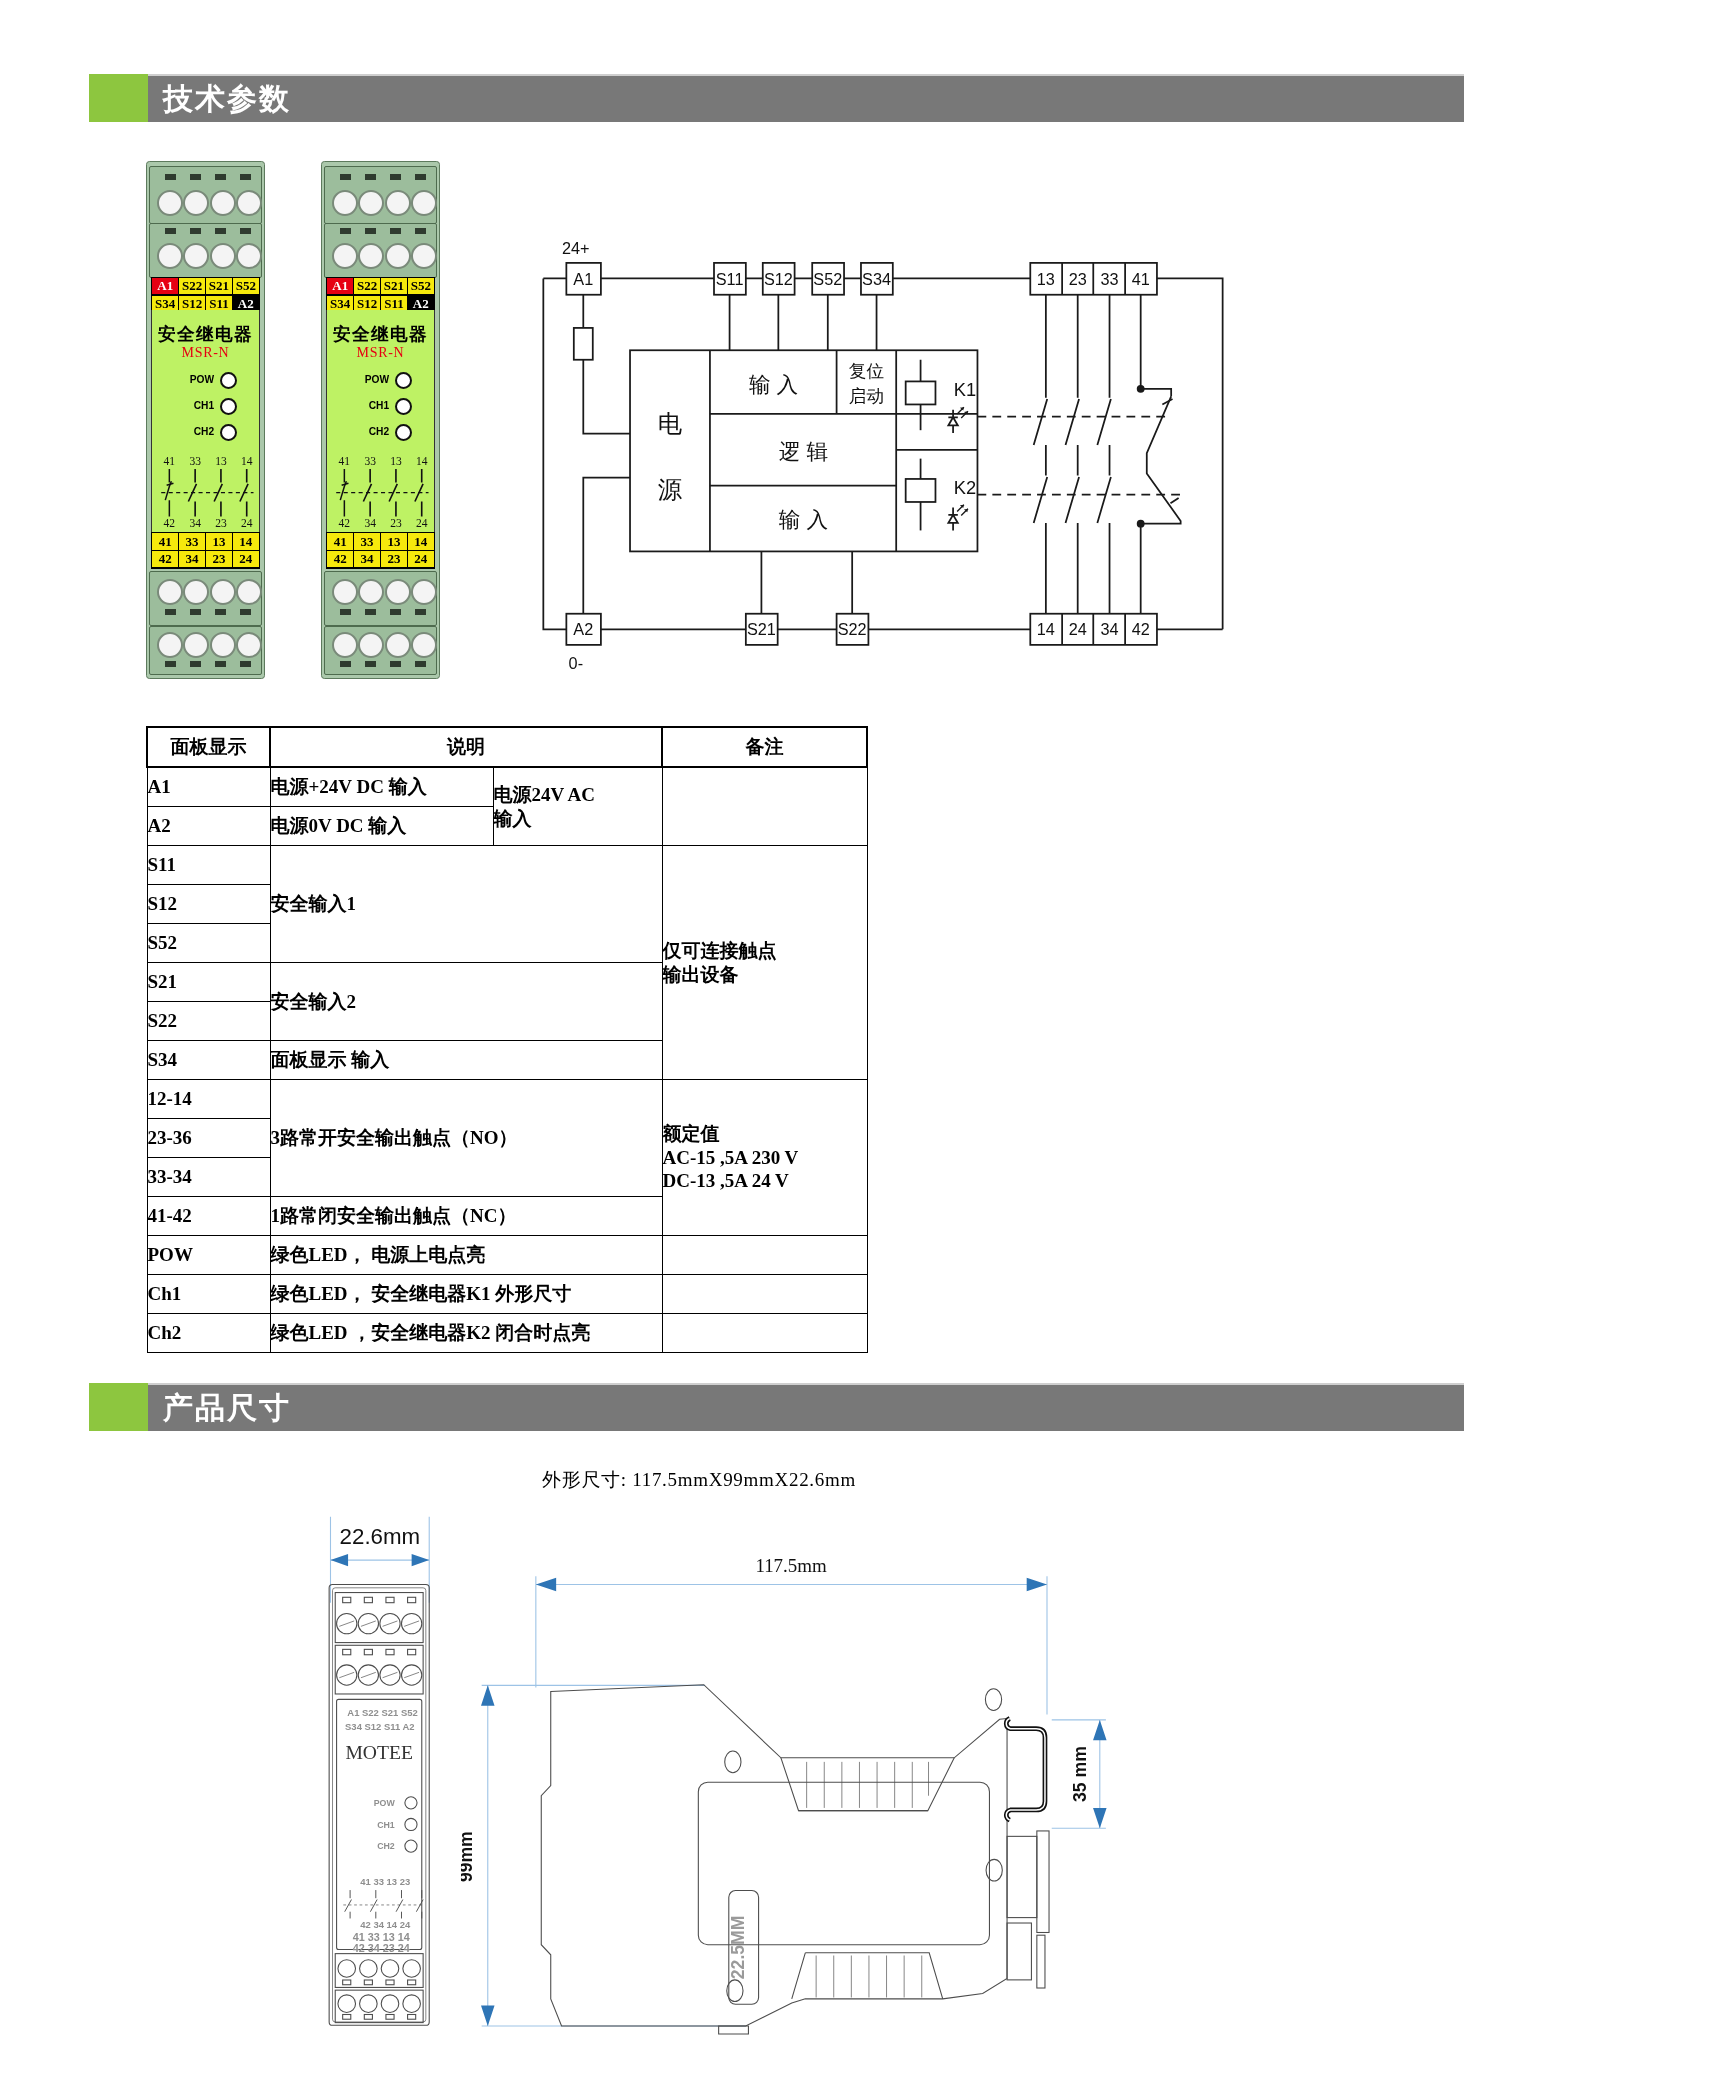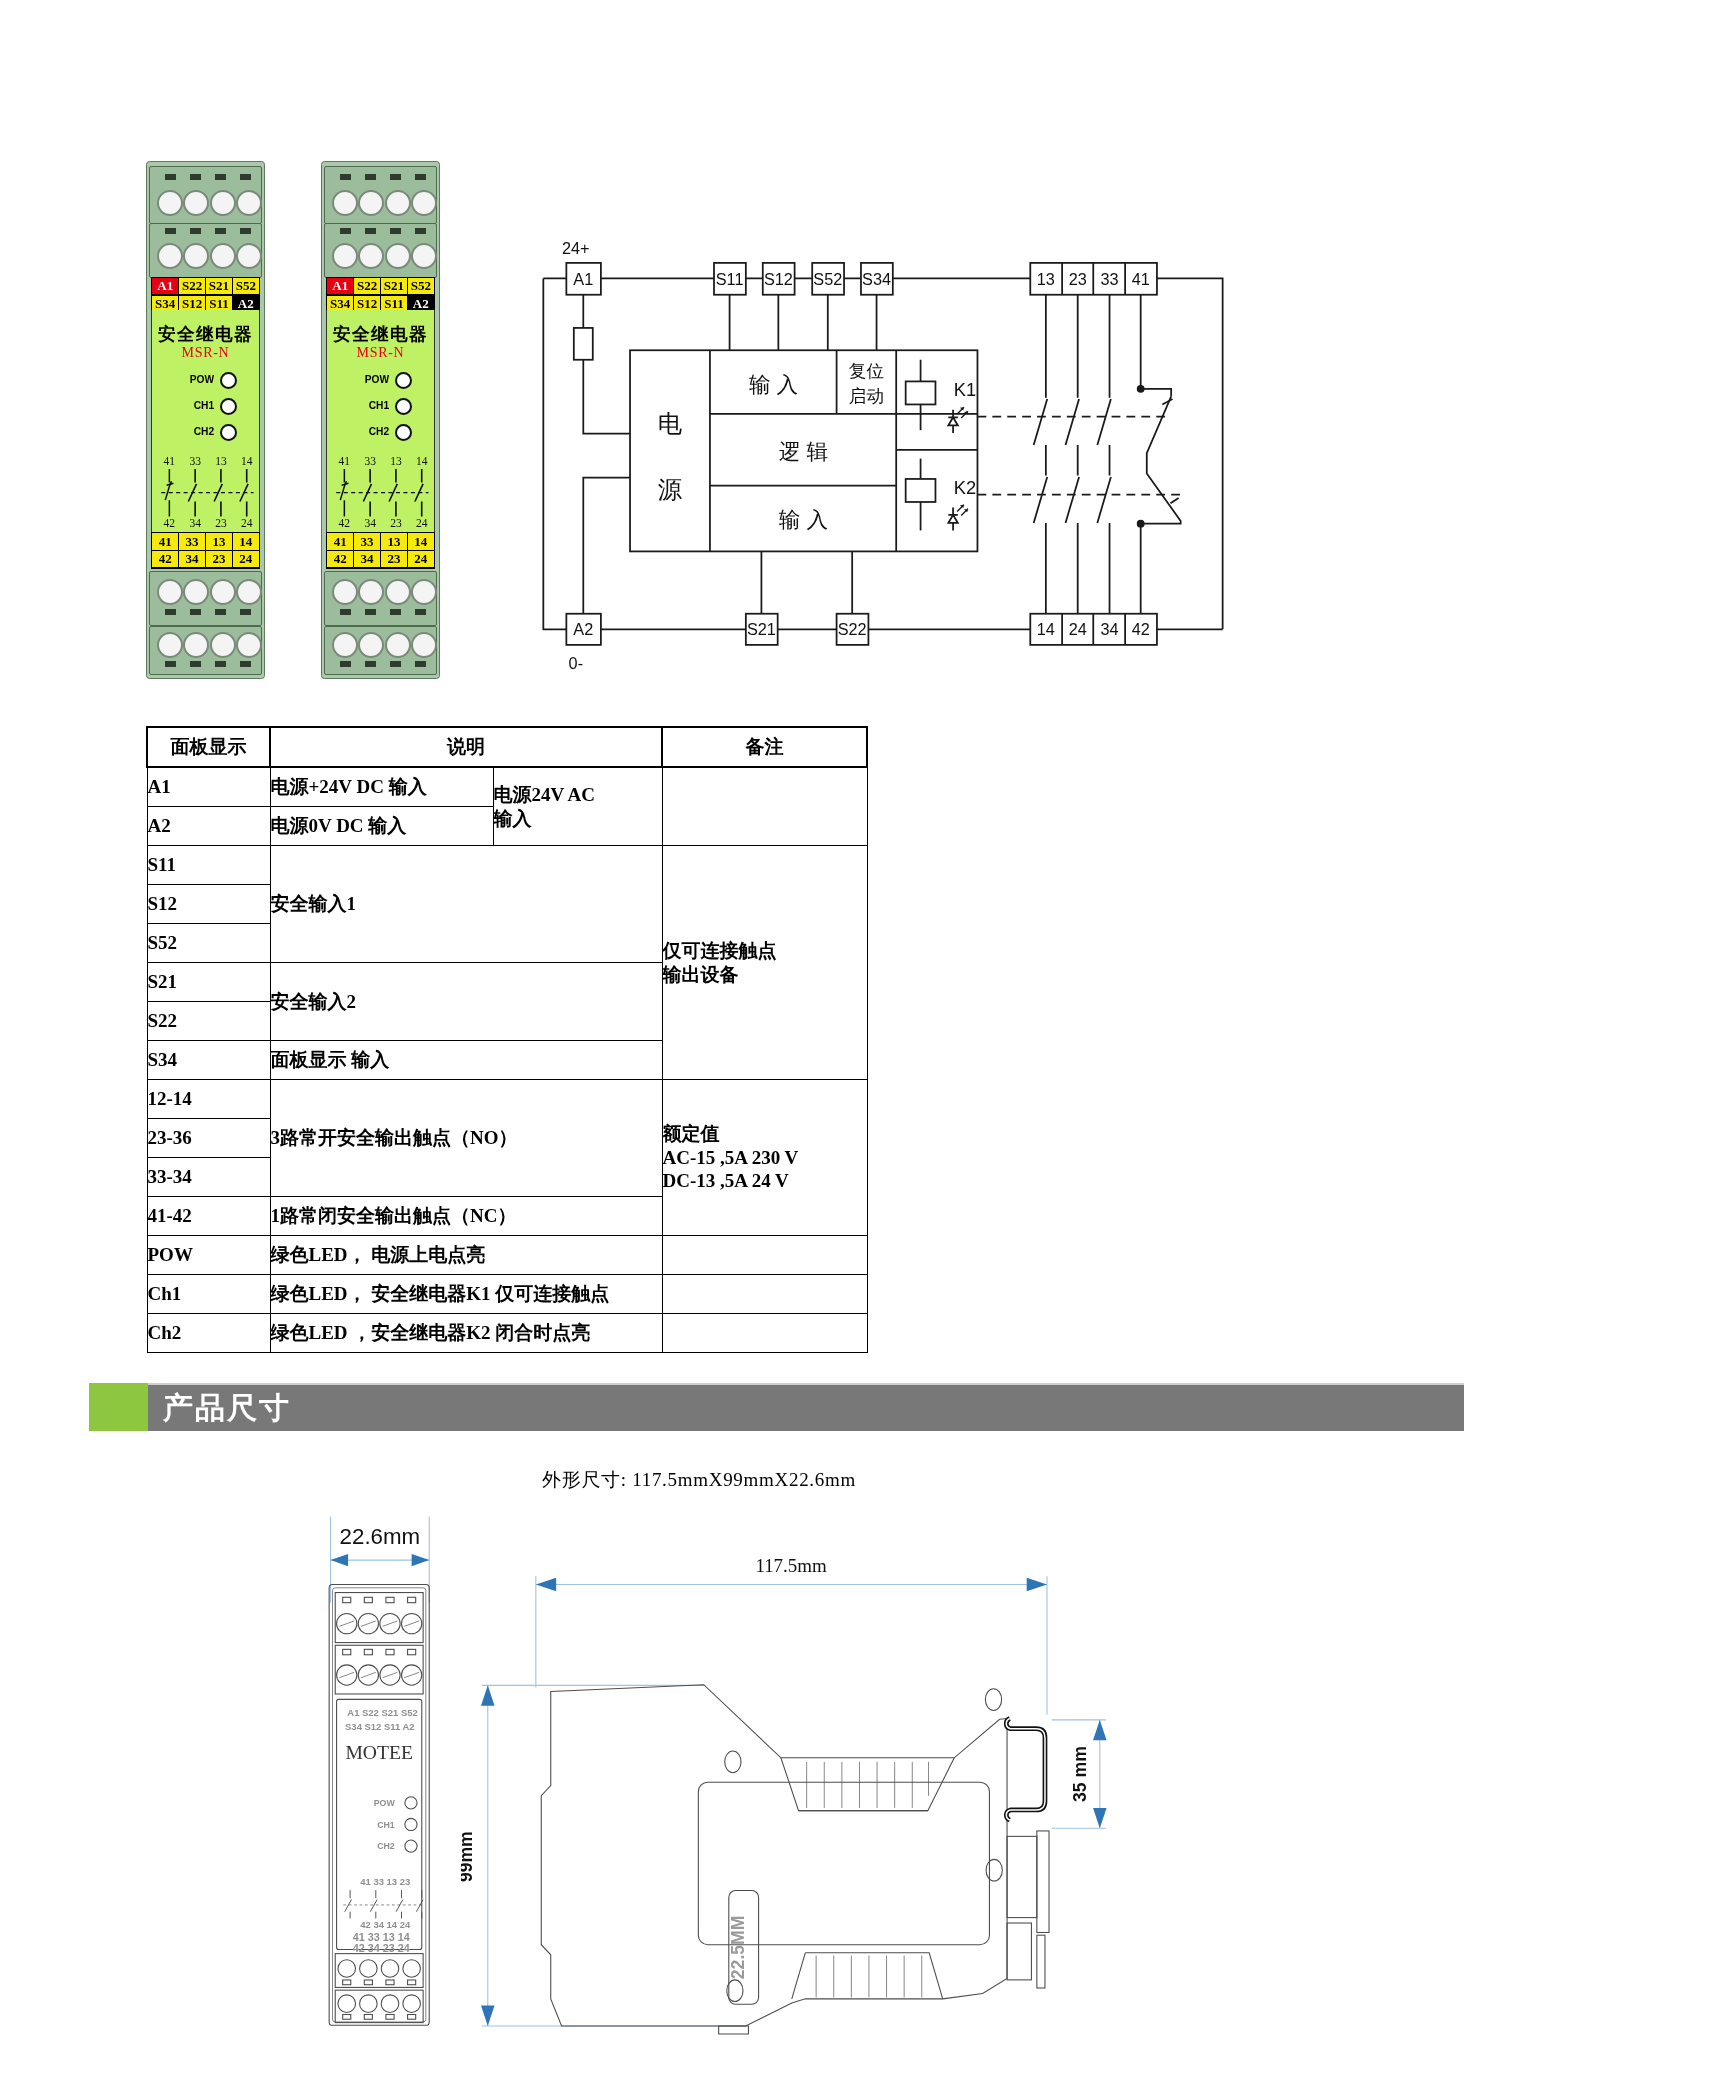--- a/index.html
+++ b/index.html
@@ -63,20 +63,24 @@
   .lineart{stroke:#4d4d4d;fill:none;stroke-width:1.6;}
   .dimline{stroke:#9dc3e6;stroke-width:1.6;fill:none;}
   .dimarrow{fill:#2e75b6;stroke:none;}
   .dimtext{fill:#111;}
 </style>
 </head>
 <body>
 
 <div class="page">
 
+  <div class="secbar" style="top:74px;">
+    <div class="greenblock"></div>
+    <div class="sectitle">技术参数</div>
+  </div>
 
   <div id="module-slot-1" style="position:absolute;left:146px;top:161px;">
     <div class="module">
       <div class="tblock tb1">
         <span class="slot" style="left:15px;top:6.8px;"></span>
           <span class="slot" style="left:40px;top:6.8px;"></span>
           <span class="slot" style="left:65px;top:6.8px;"></span>
           <span class="slot" style="left:90px;top:6.8px;"></span>
         <span class="screw" style="left:6.8px;top:23px;"></span>
           <span class="screw" style="left:33px;top:23px;"></span>
@@ -438,21 +442,21 @@
           <td class="term">41-42</td>
           <td class="desc" colspan="2">1路常闭安全输出触点（NC）</td>
         </tr>
     <tr>
           <td class="term">POW</td>
           <td class="desc" colspan="2">绿色LED， 电源上电点亮</td>
           <td></td>
         </tr>
     <tr>
           <td class="term">Ch1</td>
-          <td class="desc" colspan="2">绿色LED， 安全继电器K1 仅可连接触点</td>
+          <td class="desc" colspan="2">绿色LED， 安全继电器K1 外形尺寸</td>
           <td></td>
         </tr>
     <tr>
           <td class="term">Ch2</td>
           <td class="desc" colspan="2">绿色LED ，安全继电器K2 闭合时点亮</td>
           <td></td>
         </tr>
   </tbody>
     </table>
 

